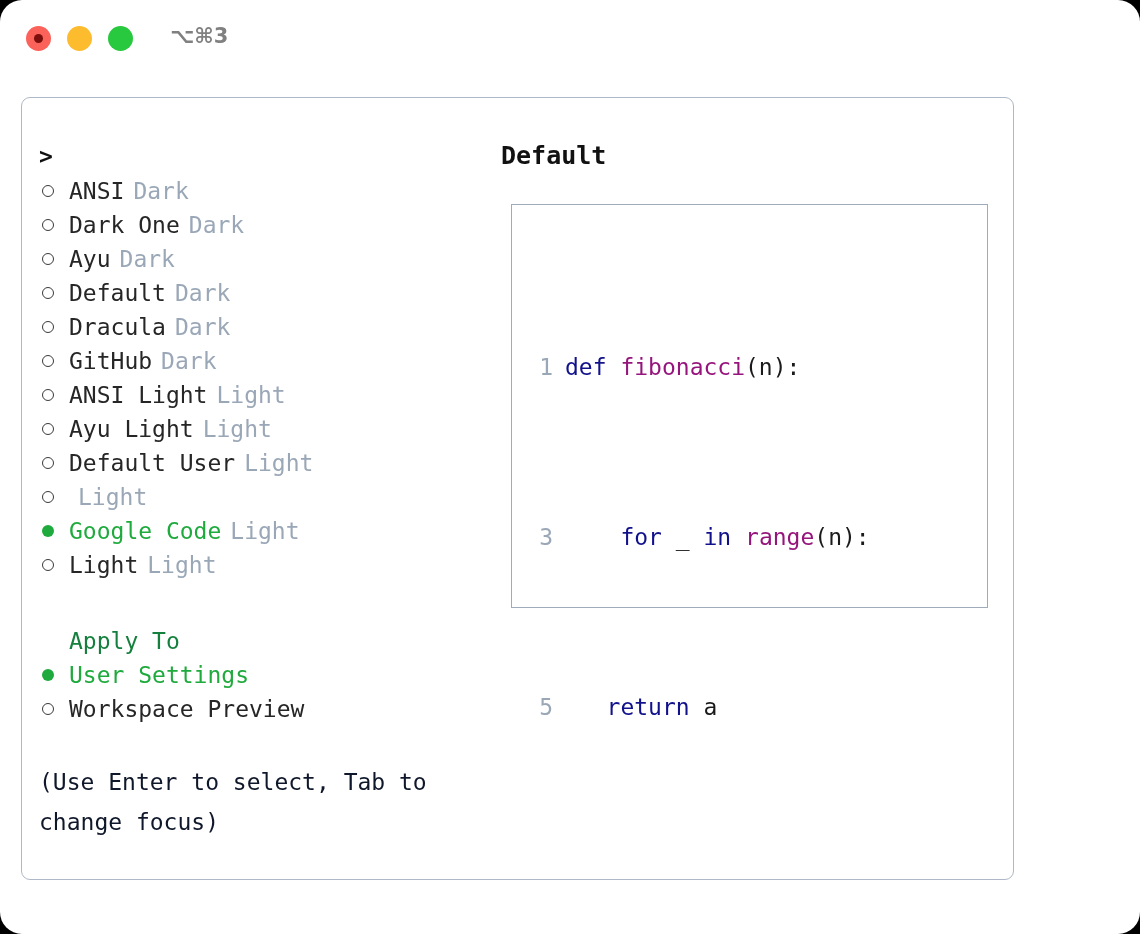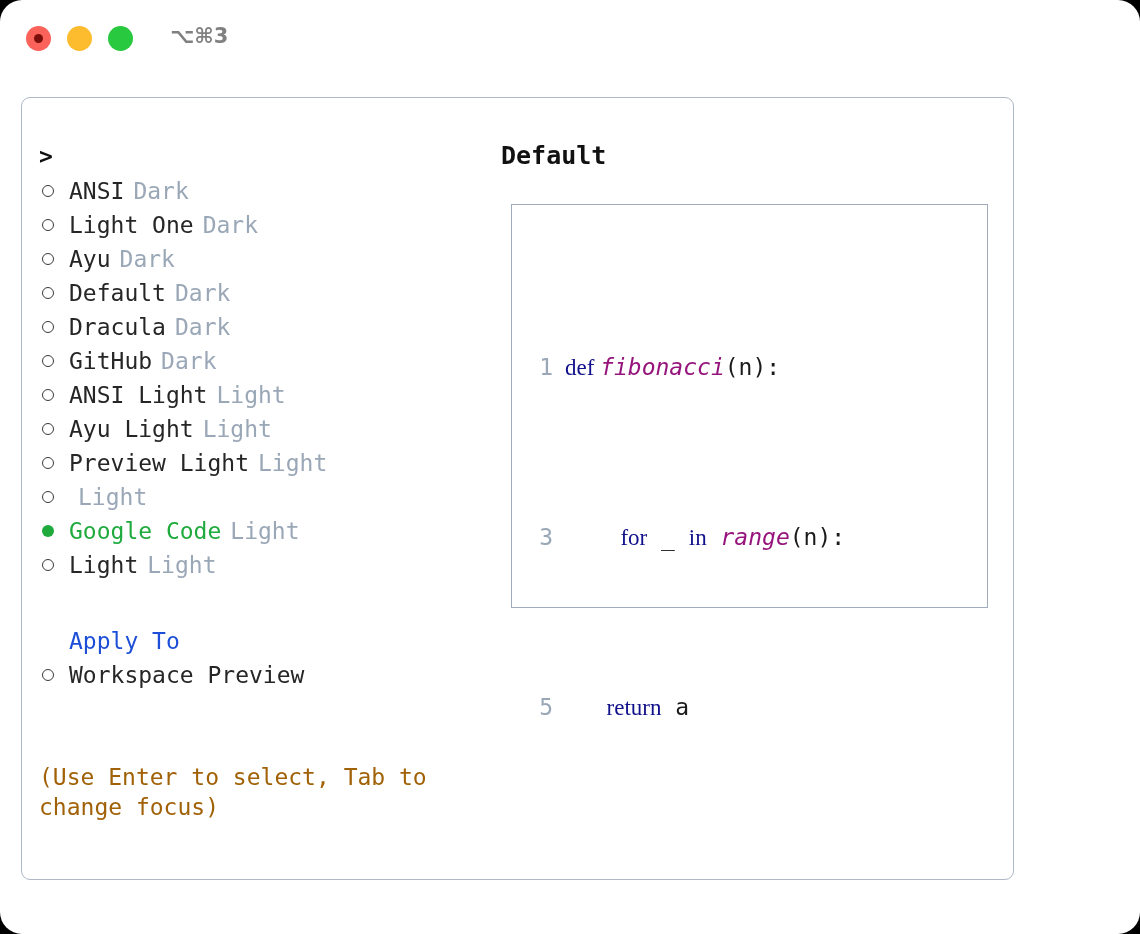--- a/index.html
+++ b/index.html
@@ -143,35 +143,35 @@
   .header-row .marker { font-weight: 700; color: #111111; }
 
   .lbl        { color: #262626; }
   .lbl.green  { color: #1faa3d; }
   .badge      { color: #9aa7b7; padding-left: 9px; }
 
   .section-gap { height: 42px; }
 
   .subheader {
     font-size: 23px;
-    color: #1d4ed8;
+    color: #15803d;
     height: 34px;
     line-height: 34px;
     padding-left: 30px;
     white-space: pre;
   }
 
   .hint {
     position: absolute;
     left: 17px;
     top: 664px;
     width: 400px;
     font-size: 23px;
-    line-height: 30px;
-    color: #a16207;
+    line-height: 40px;
+    color: #0f172a;
     white-space: pre-wrap;
   }
 
   
   .right-col {
     position: absolute;
     left: 479px;
     top: 40px;
     width: 490px;
   }
@@ -201,22 +201,22 @@
     white-space: pre;
   }
   .code-line { display: block; height: 34px; white-space: pre; }
   .ln {
     display: inline-block;
     width: 28px;
     text-align: right;
     color: #9aa7b7;
     margin-right: 12px;
   }
-  .kw   { color: #11118c; font-family: Liberation Serif, serif; }
-  .fn   { color: #96157d; font-style: italic; }
+  .kw   { color: #11118c; }
+  .fn   { color: #96157d; }
   .num  { color: #107272; }
   .plain{ color: #1a1a1a; }
 </style>
 </head>
 <body>
 
 <div class="window">
 
   <div class="titlebar">
     <div class="dots">
@@ -232,57 +232,60 @@
     <div class="left-col">
 
       <div class="row header-row">
         <span class="marker">&gt;</span>
       </div>
 
       <div class="row">
         <span class="marker-dot hollow"></span><span class="lbl">ANSI</span><span class="badge">Dark</span>
       </div>
       <div class="row">
-        <span class="marker-dot hollow"></span><span class="lbl">Light One</span><span class="badge">Dark</span>
+        <span class="marker-dot hollow"></span><span class="lbl">Dark One</span><span class="badge">Dark</span>
       </div>
       <div class="row">
         <span class="marker-dot hollow"></span><span class="lbl">Ayu</span><span class="badge">Dark</span>
       </div>
       <div class="row">
         <span class="marker-dot hollow"></span><span class="lbl">Default</span><span class="badge">Dark</span>
       </div>
       <div class="row">
         <span class="marker-dot hollow"></span><span class="lbl">Dracula</span><span class="badge">Dark</span>
       </div>
       <div class="row">
         <span class="marker-dot hollow"></span><span class="lbl">GitHub</span><span class="badge">Dark</span>
       </div>
       <div class="row">
         <span class="marker-dot hollow"></span><span class="lbl">ANSI Light</span><span class="badge">Light</span>
       </div>
       <div class="row">
         <span class="marker-dot hollow"></span><span class="lbl">Ayu Light</span><span class="badge">Light</span>
       </div>
       <div class="row">
-        <span class="marker-dot hollow"></span><span class="lbl">Preview Light</span><span class="badge">Light</span>
+        <span class="marker-dot hollow"></span><span class="lbl">Default User</span><span class="badge">Light</span>
       </div>
       <div class="row">
         <span class="marker-dot hollow"></span><span class="badge">Light</span>
       </div>
       <div class="row">
         <span class="marker-dot filled"></span><span class="lbl green">Google Code</span><span class="badge">Light</span>
       </div>
       <div class="row">
         <span class="marker-dot hollow"></span><span class="lbl">Light</span><span class="badge">Light</span>
       </div>
 
       <div class="section-gap"></div>
 
       <div class="subheader">Apply To</div>
 
+      <div class="row">
+        <span class="marker-dot filled"></span><span class="lbl green">User Settings</span>
+      </div>
       <div class="row">
         <span class="marker-dot hollow"></span><span class="lbl">Workspace Preview</span>
       </div>
     </div>
 
     <div class="hint">(Use Enter to select, Tab to change focus)</div>
 
     <div class="right-col">
       <div class="preview-title">Default</div>
 

